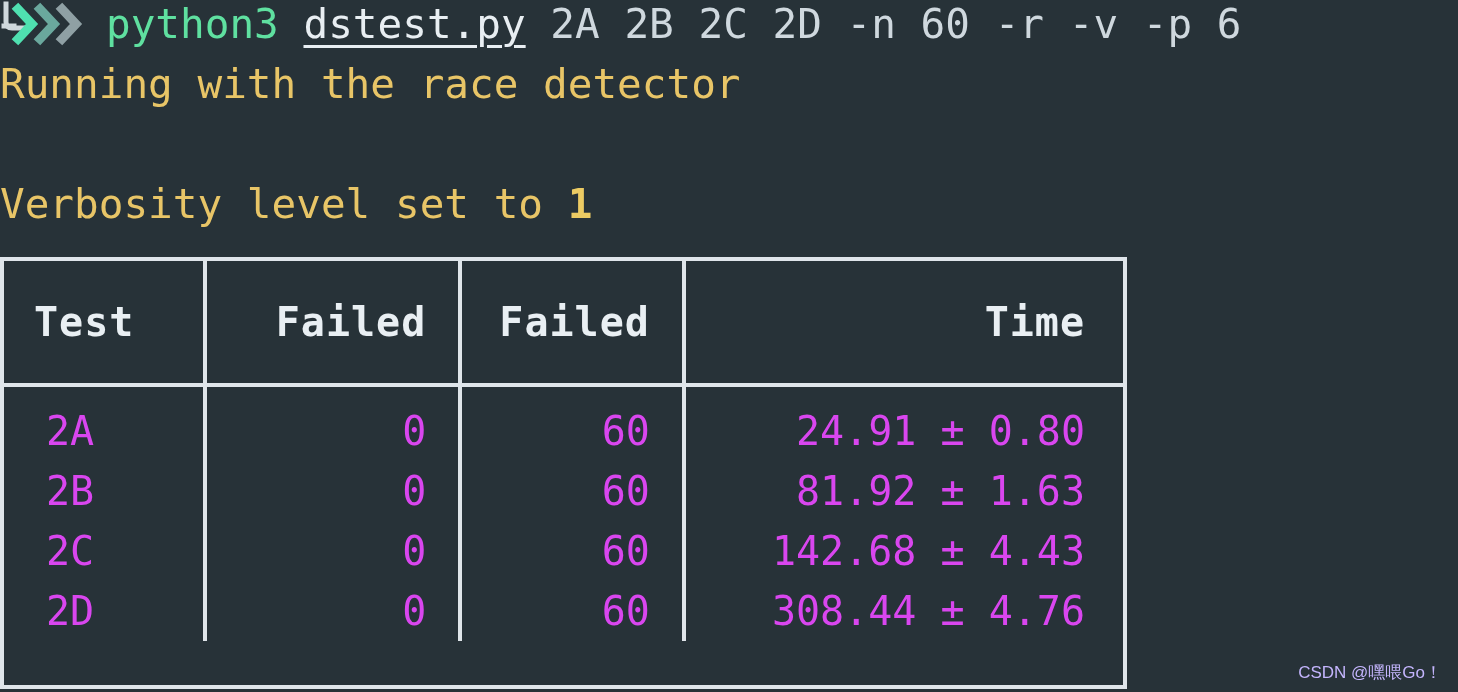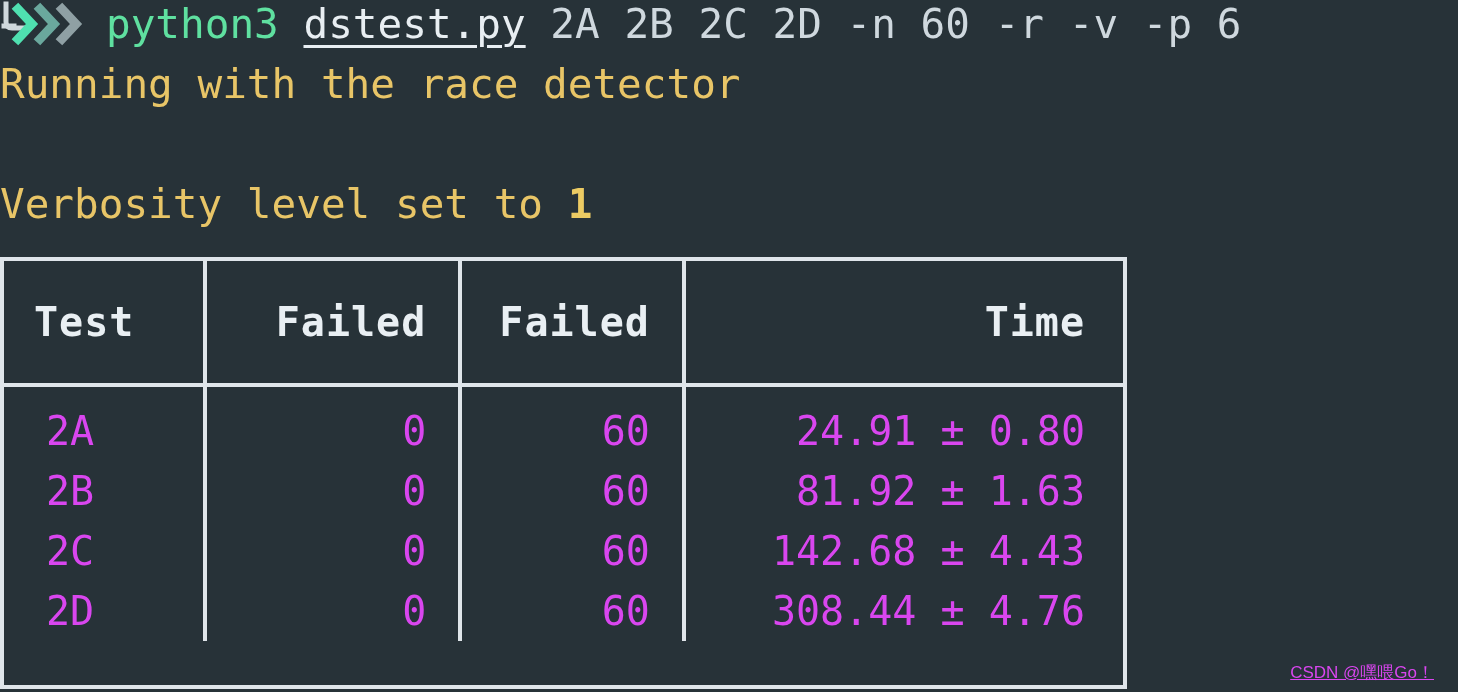--- a/index.html
+++ b/index.html
@@ -124,27 +124,26 @@
   .cell-num   { text-align: right; padding-right: 32px !important; }
   .cell-time  { text-align: right; padding-right: 46px !important; }
 
   th.cell-test { text-align: left;  padding-left: 30px !important; }
   th.cell-num  { text-align: right;  padding-left: 32px !important; }
   th.cell-time { text-align: right; padding-right: 46px !important; }
 
   
   .watermark {
     position: absolute;
-    right: 24px;
+    right: 16px;
     bottom: 8px;
     font-family: "Liberation Sans", sans-serif;
     font-size: 17px;
-    color: #d946ef;
+    color: #c4b5fd;
     white-space: pre;
-    text-decoration: underline;
   }
 </style>
 </head>
 <body>
 
 <div class="terminal">
 
   <div class="cmd-line">
     <span class="prompt">
       <svg width="92" height="48" viewBox="0 0 92 48" xmlns="http://www.w3.org/2000/svg">

